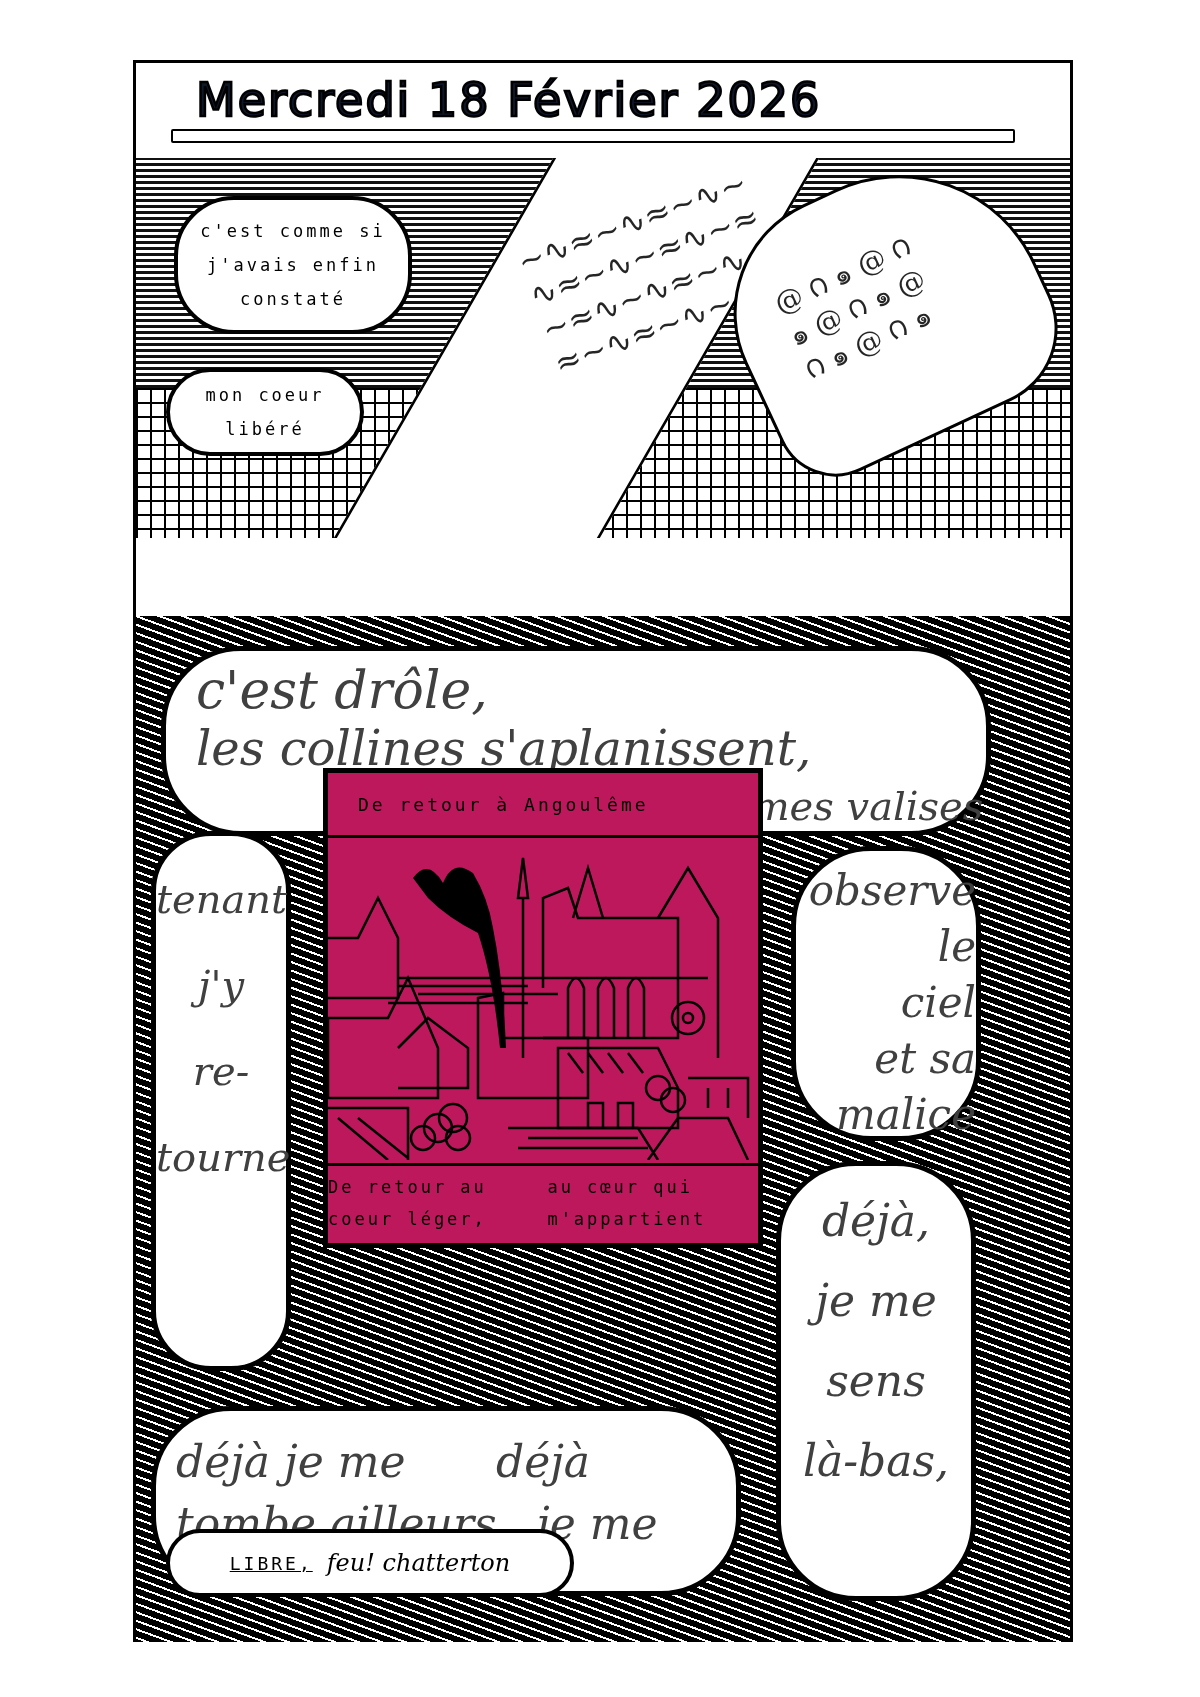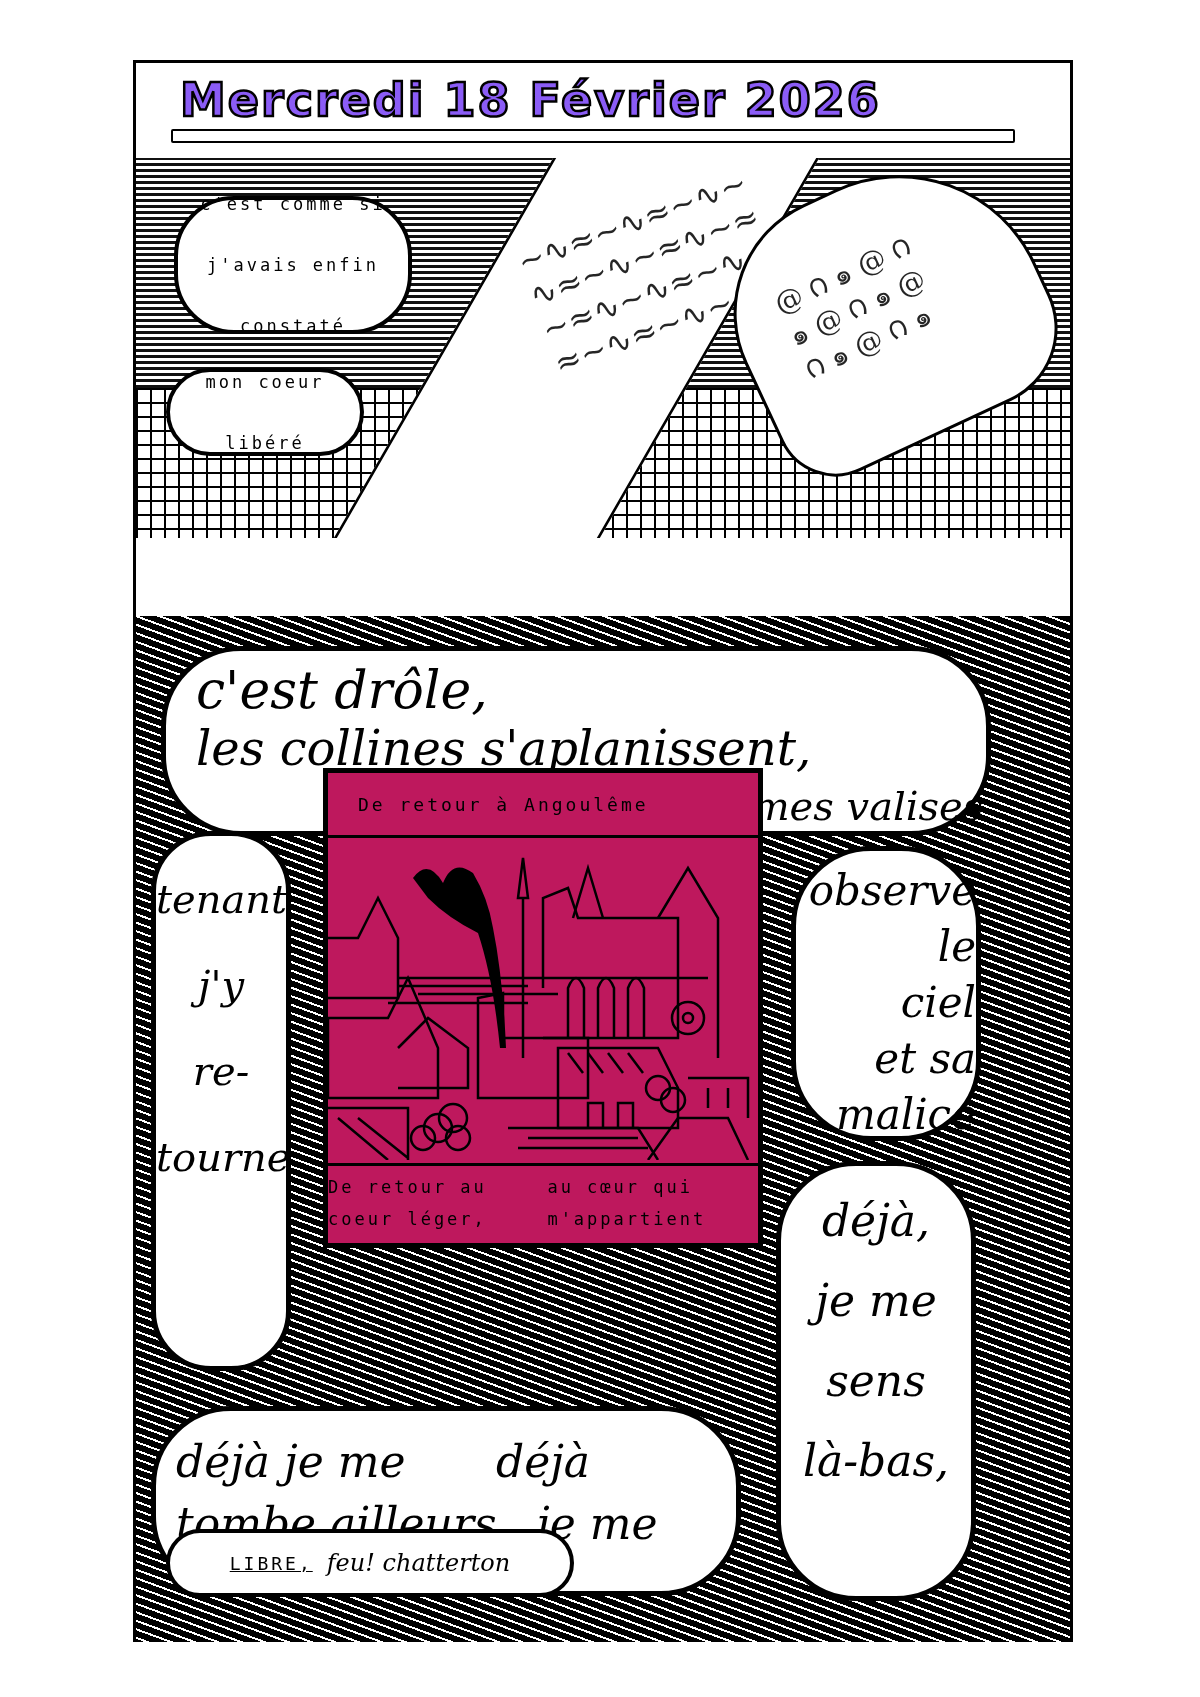--- a/index.html
+++ b/index.html
@@ -1,32 +1,32 @@
 <!DOCTYPE html>
 <html><head>
 <meta charset="utf-8">
 <style>
   html,body{margin:0;padding:0;background:#fff;}
   body{width:1200px;height:1697px;position:relative;overflow:hidden;font-family:"DejaVu Serif",serif;color:#000;}
   .page{position:absolute;left:133px;top:60px;width:940px;height:1582px;border:3px solid #000;box-sizing:border-box;background:#fff;}
   .title-band{position:absolute;left:0;top:0;width:100%;height:95px;border-bottom:3px solid #000;}
-  .title-text{position:absolute;left:44px;top:10px;font-family:"DejaVu Sans",sans-serif;font-size:46px;letter-spacing:2px;color:#8b5cf6;-webkit-text-stroke:2.5px #000;font-weight:bold;}
+  .title-text{position:absolute;left:60px;top:10px;font-family:"DejaVu Sans",sans-serif;font-size:46px;letter-spacing:2px;color:#0f172a;-webkit-text-stroke:2.5px #000;font-weight:normal;}
   .title-rule{position:absolute;left:35px;right:55px;top:66px;height:10px;border:2.5px solid #000;border-radius:2px;}
   .panel1{position:absolute;left:0;top:95px;width:100%;height:380px;background:#111;overflow:hidden;
     background-image:repeating-linear-gradient(0deg,#111 0 3px,#fff 3px 6px);}
   .grid-zone{position:absolute;left:0;bottom:0;width:100%;height:150px;background:#fff;
     background-image:linear-gradient(#000 2px,transparent 2px),linear-gradient(90deg,#000 2px,transparent 2px);background-size:14px 14px;}
   .diag1{position:absolute;left:300px;top:-20px;width:260px;height:440px;background:#fff;transform:skewX(-30deg);border:3px solid #000;}
   .diag2{position:absolute;left:600px;top:20px;width:300px;height:260px;background:#fff;border:3px solid #000;border-radius:120px 150px 80px 60px;transform:rotate(-25deg);}
   .squiggle{position:absolute;font-size:32px;line-height:36px;color:#000;opacity:.85;white-space:pre;}
-  .bubble{position:absolute;background:#fff;border:4px solid #000;border-radius:60px;display:flex;flex-direction:column;justify-content:center;align-items:center;font-family:"DejaVu Sans Mono",monospace;font-size:17px;letter-spacing:3px;text-align:center;line-height:34px;gap:27px;}
+  .bubble{position:absolute;background:#fff;border:4px solid #000;border-radius:60px;display:flex;flex-direction:column;justify-content:center;align-items:center;font-family:"DejaVu Sans Mono",monospace;font-size:17px;letter-spacing:3px;text-align:center;line-height:34px;}
   .caption1{position:absolute;left:0;top:475px;width:100%;height:75px;border-top:3px solid #000;border-bottom:3px solid #000;background:#fff;display:flex;align-items:center;justify-content:center;font-family:"DejaVu Serif",serif;font-style:italic;font-size:26px;}
   .panel2{position:absolute;left:0;top:553px;width:100%;height:1026px;background:#111;
     background-image:repeating-linear-gradient(20deg,#000 0 3px,#fff 3px 5px,#000 5px 8px);}
-  .cloud{position:absolute;background:#fff;border:5px solid #000;border-radius:80px;font-family:"DejaVu Serif",serif;font-style:italic;color:#000000;}
+  .cloud{position:absolute;background:#fff;border:5px solid #000;border-radius:80px;font-family:"DejaVu Serif",serif;font-style:italic;color:#404040;}
   .cloud .ln{display:block;white-space:nowrap;}
   .inner{position:absolute;left:187px;top:705px;width:440px;height:480px;background:#be185d;border:5px solid #000;box-sizing:border-box;}
   .inner-top{height:62px;border-bottom:3px solid #000;display:flex;align-items:center;padding-left:30px;font-family:"DejaVu Sans Mono",monospace;font-size:18px;letter-spacing:3px;}
   .inner-scene{position:absolute;left:0;top:65px;width:100%;height:325px;border-bottom:3px solid #000;}
   .inner-bottom{position:absolute;left:0;top:390px;width:100%;height:80px;display:flex;flex-direction:row;justify-content:center;align-items:center;font-family:"DejaVu Sans Mono",monospace;font-size:17px;letter-spacing:3px;line-height:32px;}
   .credit{position:absolute;left:30px;bottom:45px;width:400px;height:60px;background:#fff;border:4px solid #000;border-radius:40px;display:flex;align-items:center;justify-content:center;gap:14px;font-size:24px;}
   .credit .a{font-family:"DejaVu Sans Mono",monospace;letter-spacing:3px;text-decoration:underline;font-size:18px;}
   .credit .b{font-family:"DejaVu Serif",serif;font-style:italic;}
 </style>
 </head>

